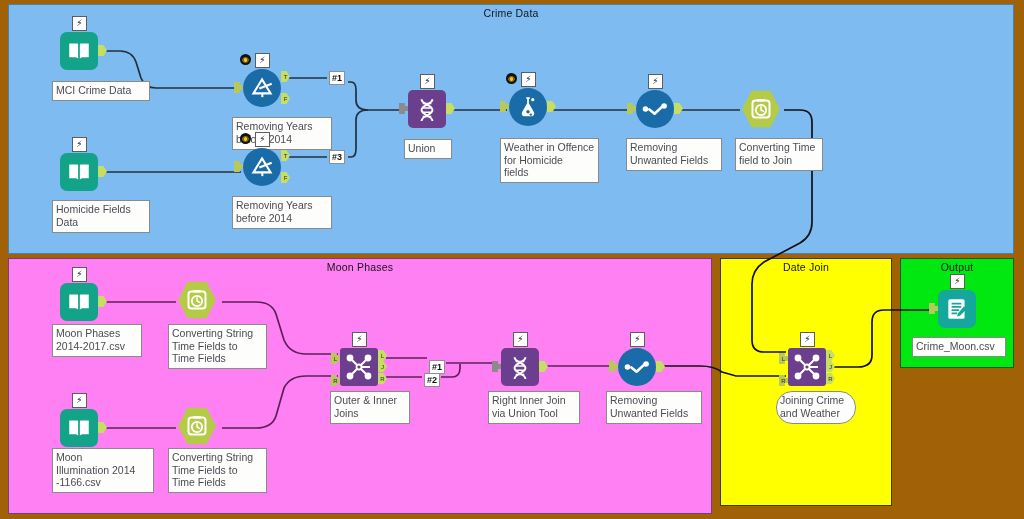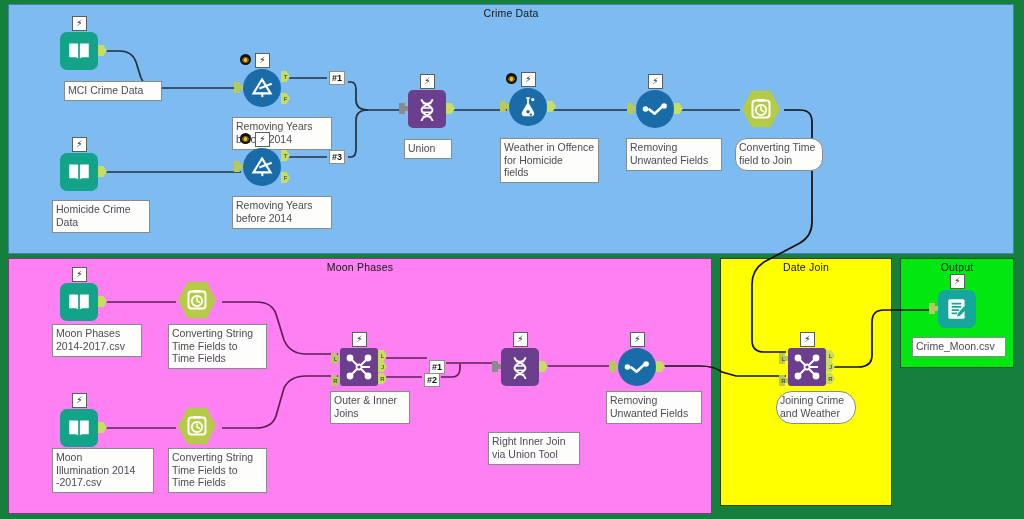--- a/index.html
+++ b/index.html
@@ -1,17 +1,17 @@
 <!DOCTYPE html>
 <html><head>
 <meta charset="utf-8">
 <style>
   html,body{margin:0;padding:0;background:#d8d8d8;}
   body{font-family:"Liberation Sans","DejaVu Sans",sans-serif;}
-  #canvas{position:relative;width:1024px;height:519px;background:#15803d;overflow:hidden;}
+  #canvas{position:relative;width:1024px;height:519px;background:#a16207;overflow:hidden;}
 
   
   .container{position:absolute;box-sizing:border-box;border:1px solid #5b5b5b;}
   .container > .ctitle{
     position:absolute;top:2px;left:0;width:100%;text-align:center;
     font-size:10.5px;color:#15151b;letter-spacing:.2px;
   }
   .c-crime{background:#7dbbf0;border-color:#4a7fae;}
   .c-moon {background:#ff80f2;border-color:#7b3a82;}
   .c-date {background:#ffff00;border-color:#3c3c12;}
@@ -136,31 +136,31 @@
   <div id="nodes-layer">
       <div class="tool sq t-input" style="left: 60px; top: 32px;">
         <div class="glyph">
           <svg width="26" height="26" viewBox="0 0 24 24">
             <path fill="#fff" d="M3 5h7.2c.6 0 1 .4 1 1v13c-.9-.9-1.8-1.3-3.2-1.3H3V5zm18 0h-7.2c-.6 0-1 .4-1 1v13c.9-.9 1.8-1.3 3.2-1.3H21V5z"></path>
           </svg>
         </div>
         <div class="badge">⚡</div>
         <div class="anch out" style="left: 38px; top: 13px;"></div>
       </div>
-      <div class="cap" style="left: 52px; top: 81px; width: 98px; height: 20px; margin-left: 12px;">MCI Crime Data</div>
+      <div class="cap" style="left: 52px; top: 81px; width: 98px; height: 20px;">MCI Crime Data</div>
       <div class="tool sq t-input" style="left: 60px; top: 153px;">
         <div class="glyph">
           <svg width="26" height="26" viewBox="0 0 24 24">
             <path fill="#fff" d="M3 5h7.2c.6 0 1 .4 1 1v13c-.9-.9-1.8-1.3-3.2-1.3H3V5zm18 0h-7.2c-.6 0-1 .4-1 1v13c.9-.9 1.8-1.3 3.2-1.3H21V5z"></path>
           </svg>
         </div>
         <div class="badge">⚡</div>
         <div class="anch out" style="left: 38px; top: 13px;"></div>
       </div>
-      <div class="cap" style="left: 52px; top: 200px; width: 98px; height: 33px;">Homicide Crime
+      <div class="cap" style="left: 52px; top: 200px; width: 98px; height: 33px;">Homicide Fields
 Data</div>
       <div class="tool circ" style="left: 243px; top: 69px;">
         <div class="glyph">
           <svg width="28" height="28" viewBox="0 0 26 26">
             <path fill="none" stroke="#fff" stroke-width="1.9" d="M13 5 L21 18 L5 18 Z"></path>
             <path fill="none" stroke="#fff" stroke-width="1.9" d="M10.5 13.5 L22 9"></path>
             <path fill="none" stroke="#fff" stroke-width="1.9" d="M13.3 18.3 L13.3 21.5"></path>
           </svg>
         </div>
         <div class="badge">⚡</div>
@@ -245,21 +245,21 @@
             <rect x="3.5" y="3.5" width="17" height="17" rx="3" fill="none" stroke="#fff" stroke-width="2"></rect>
             <rect x="8" y="2" width="8" height="2.6" rx="1" fill="#fff"></rect>
             <circle cx="12" cy="13" r="5.2" fill="none" stroke="#fff" stroke-width="1.8"></circle>
             <path stroke="#fff" stroke-width="1.5" stroke-linecap="round" d="M12 13 L12 9.8 M12 13 L14.6 14.4"></path>
           </svg>
         </div>
         <div class="badge">⚡</div>
         <div class="anch in" style="left: -9px; top: 13px;"></div>
         <div class="anch out" style="left: 38px; top: 13px;"></div>
       </div>
-      <div class="cap" style="left: 735px; top: 138px; width: 88px; height: 33px; border-radius: 12px;">Converting Time
+      <div class="cap" style="left: 735px; top: 138px; width: 88px; height: 33px;">Converting Time
 field to Join</div>
       <div class="tool sq t-input" style="left: 60px; top: 283px;">
         <div class="glyph">
           <svg width="26" height="26" viewBox="0 0 24 24">
             <path fill="#fff" d="M3 5h7.2c.6 0 1 .4 1 1v13c-.9-.9-1.8-1.3-3.2-1.3H3V5zm18 0h-7.2c-.6 0-1 .4-1 1v13c.9-.9 1.8-1.3 3.2-1.3H21V5z"></path>
           </svg>
         </div>
         <div class="badge">⚡</div>
         <div class="anch out" style="left: 38px; top: 13px;"></div>
       </div>
@@ -269,21 +269,21 @@
         <div class="glyph">
           <svg width="26" height="26" viewBox="0 0 24 24">
             <path fill="#fff" d="M3 5h7.2c.6 0 1 .4 1 1v13c-.9-.9-1.8-1.3-3.2-1.3H3V5zm18 0h-7.2c-.6 0-1 .4-1 1v13c.9-.9 1.8-1.3 3.2-1.3H21V5z"></path>
           </svg>
         </div>
         <div class="badge">⚡</div>
         <div class="anch out" style="left: 38px; top: 13px;"></div>
       </div>
       <div class="cap" style="left: 52px; top: 448px; width: 102px; height: 45px;">Moon
 Illumination 2014
--2017.csv</div>
+-1166.csv</div>
       <div class="tool hexa" style="left: 178px; top: 281px;">
         <div class="glyph">
           <svg width="24" height="24" viewBox="0 0 24 24">
             <rect x="3.5" y="3.5" width="17" height="17" rx="3" fill="none" stroke="#fff" stroke-width="2"></rect>
             <rect x="8" y="2" width="8" height="2.6" rx="1" fill="#fff"></rect>
             <circle cx="12" cy="13" r="5.2" fill="none" stroke="#fff" stroke-width="1.8"></circle>
             <path stroke="#fff" stroke-width="1.5" stroke-linecap="round" d="M12 13 L12 9.8 M12 13 L14.6 14.4"></path>
           </svg>
         </div>
         <div class="badge">⚡</div>
@@ -345,21 +345,21 @@
           <svg width="26" height="26" viewBox="0 0 24 24">
             <path fill="none" stroke="#fff" stroke-width="1.8" d="M7 3c0 5 10 5 10 10S7 18 7 23"></path>
             <path fill="none" stroke="#fff" stroke-width="1.8" d="M17 3c0 5-10 5-10 10s10 5 10 10"></path>
             <path stroke="#fff" stroke-width="1.4" d="M8 7h8M7.6 11h9M7.6 15h9M8 19h8"></path>
           </svg>
         </div>
         <div class="badge">⚡</div>
         <div class="anch in grey" style="left: -9px; top: 13px;"></div>
         <div class="anch out" style="left: 38px; top: 13px;"></div>
       </div>
-      <div class="cap" style="left: 488px; top: 391px; width: 92px; height: 33px; margin-top: 41px;">Right Inner Join
+      <div class="cap" style="left: 488px; top: 391px; width: 92px; height: 33px;">Right Inner Join
 via Union Tool</div>
       <div class="tool circ" style="left: 618px; top: 348px;">
         <div class="glyph">
           <svg width="26" height="22" viewBox="0 0 30 18">
             <circle cx="4" cy="9" r="3.2" fill="#fff"></circle>
             <circle cx="25.5" cy="5.5" r="3.2" fill="#fff"></circle>
             <path fill="none" stroke="#fff" stroke-width="3" stroke-linecap="round" stroke-linejoin="round" d="M8.5 9.5 L14.5 14.5 L23 6.5"></path>
           </svg>
         </div>
         <div class="badge">⚡</div>

